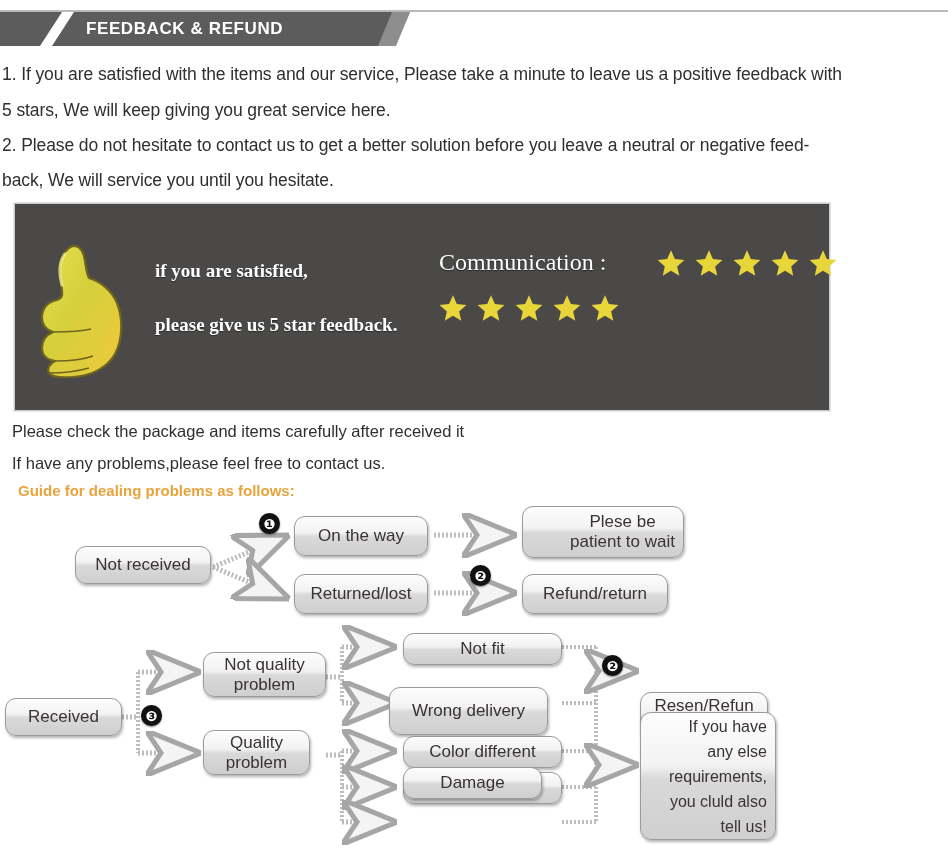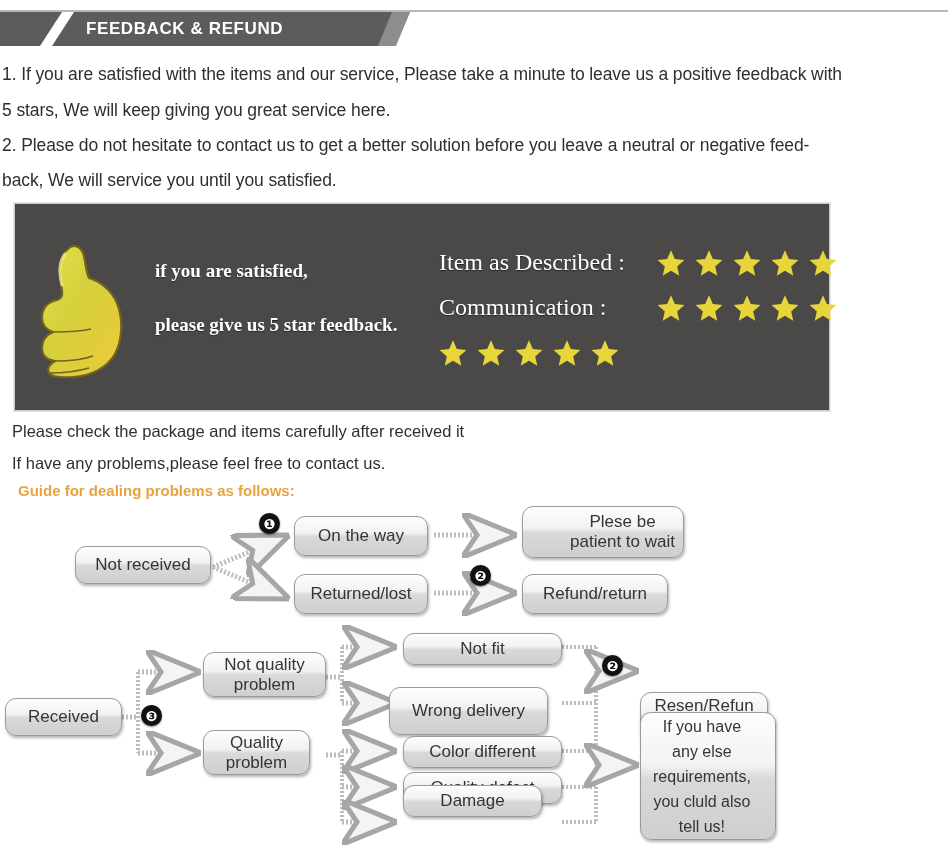--- a/index.html
+++ b/index.html
@@ -95,21 +95,21 @@
     background: linear-gradient(to bottom, #fdfdfd 0%, #f2f2f2 42%, #d9d9d9 52%, #cfcfcf 100%);
     border:1px solid #9a9a9a;
     border-radius:11px;
     box-shadow: 1px 2px 3px rgba(0,0,0,.30), inset 0 1px 0 #ffffff;
     display:flex; align-items:center; justify-content:center;
     text-align:center;
     font-size:17px; color:#3a3236;
     line-height:20px;
     padding:2px 8px;
   }
-  .fbox.left-al { justify-content:flex-start; text-align:center; padding-left:12px; }
+  .fbox.left-al { justify-content:flex-start; text-align:right; padding-left:28px; }
   .fbox .txt { white-space:pre-line; }
 
   
   .cnum {
     position:absolute; width:21px; height:21px; border-radius:50%;
     background:#111111; color:#ffffff;
     font-size:14px; font-weight:bold;
     display:flex; align-items:center; justify-content:center;
     font-family:"DejaVu Sans", sans-serif;
     box-shadow: 0 1px 2px rgba(0,0,0,.5);
@@ -126,21 +126,21 @@
 <div class="banner-wrap">
   <div class="banner-shape"></div>
   <div class="banner-shape lighter"></div>
   <div class="banner-slash"></div>
   <div class="banner-title">FEEDBACK &amp; REFUND</div>
 </div>
 
 <div class="para p1">1. If you are satisfied with the items and our service, Please take a minute to leave us a positive feedback with</div>
 <div class="para p2">5 stars, We will keep giving you great service here.</div>
 <div class="para p3">2. Please do not hesitate to contact us to get a better solution before you leave a neutral or negative feed-</div>
-<div class="para p4">back, We will service you until you satisfied.</div>
+<div class="para p4">back, We will service you until you hesitate.</div>
 
 <div class="fb-block">
 
   <svg class="thumb" viewBox="0 0 86 138">
     <defs>
       <linearGradient id="tg" x1="0" y1="0" x2="1" y2="1">
         <stop offset="0%" stop-color="#e3e04a"></stop>
         <stop offset="45%" stop-color="#d6cf3c"></stop>
         <stop offset="100%" stop-color="#efc93a"></stop>
       </linearGradient>
@@ -157,40 +157,20 @@
     <path d="M26 14 C20 22 20 34 23 45" fill="none" stroke="#f6f29a" stroke-width="3" stroke-linecap="round" opacity=".75"></path>
   </svg>
 
   <div class="fb-lines">
     <div class="fb-line">if you are satisfied,</div>
     <div class="fb-line">please give us 5 star feedback.</div>
   </div>
 
   <div class="ratings">
     <div class="rate-row">
-      <div class="rate-label">Item as Described :</div>
-      <div class="stars">
-        <svg class="star" viewBox="0 0 24 24">
-            <polygon points="12,1 15.3,8.6 23.5,9.4 17.3,14.9 19.1,23 12,18.7 4.9,23 6.7,14.9 0.5,9.4 8.7,8.6" fill="#e8d53a"></polygon>
-          </svg>
-        <svg class="star" viewBox="0 0 24 24">
-            <polygon points="12,1 15.3,8.6 23.5,9.4 17.3,14.9 19.1,23 12,18.7 4.9,23 6.7,14.9 0.5,9.4 8.7,8.6" fill="#e8d53a"></polygon>
-          </svg>
-        <svg class="star" viewBox="0 0 24 24">
-            <polygon points="12,1 15.3,8.6 23.5,9.4 17.3,14.9 19.1,23 12,18.7 4.9,23 6.7,14.9 0.5,9.4 8.7,8.6" fill="#e8d53a"></polygon>
-          </svg>
-        <svg class="star" viewBox="0 0 24 24">
-            <polygon points="12,1 15.3,8.6 23.5,9.4 17.3,14.9 19.1,23 12,18.7 4.9,23 6.7,14.9 0.5,9.4 8.7,8.6" fill="#e8d53a"></polygon>
-          </svg>
-        <svg class="star" viewBox="0 0 24 24">
-            <polygon points="12,1 15.3,8.6 23.5,9.4 17.3,14.9 19.1,23 12,18.7 4.9,23 6.7,14.9 0.5,9.4 8.7,8.6" fill="#e8d53a"></polygon>
-          </svg>
-      </div>
-    </div>
-    <div class="rate-row">
       <div class="rate-label">Communication :</div>
       <div class="stars">
         <svg class="star" viewBox="0 0 24 24">
             <polygon points="12,1 15.3,8.6 23.5,9.4 17.3,14.9 19.1,23 12,18.7 4.9,23 6.7,14.9 0.5,9.4 8.7,8.6" fill="#e8d53a"></polygon>
           </svg>
         <svg class="star" viewBox="0 0 24 24">
             <polygon points="12,1 15.3,8.6 23.5,9.4 17.3,14.9 19.1,23 12,18.7 4.9,23 6.7,14.9 0.5,9.4 8.7,8.6" fill="#e8d53a"></polygon>
           </svg>
         <svg class="star" viewBox="0 0 24 24">
             <polygon points="12,1 15.3,8.6 23.5,9.4 17.3,14.9 19.1,23 12,18.7 4.9,23 6.7,14.9 0.5,9.4 8.7,8.6" fill="#e8d53a"></polygon>
@@ -323,21 +303,21 @@
 </div>
 
 <div class="fbox" style="left:403px; top:736px; width:159px; height:32px;">
   <span class="txt">Color different</span>
 </div>
 
 <div class="fbox" style="left:403px; top:772px; width:159px; height:32px;">
   <span class="txt">Quality defect</span>
 </div>
 
-<div class="fbox" style="left:403px; top:785px; width:139px; height:32px;">
+<div class="fbox" style="left:403px; top:767px; width:139px; height:32px;">
   <span class="txt">Damage</span>
 </div>
 
 <div class="cnum" style="left:602px; top:655px;">❷</div>
 
 <div class="fbox" style="left:640px; top:648px; width:128px; height:48px;margin-top:44px;">
   <span class="txt">Resen/Refun
 /Discount</span>
 </div>
 

